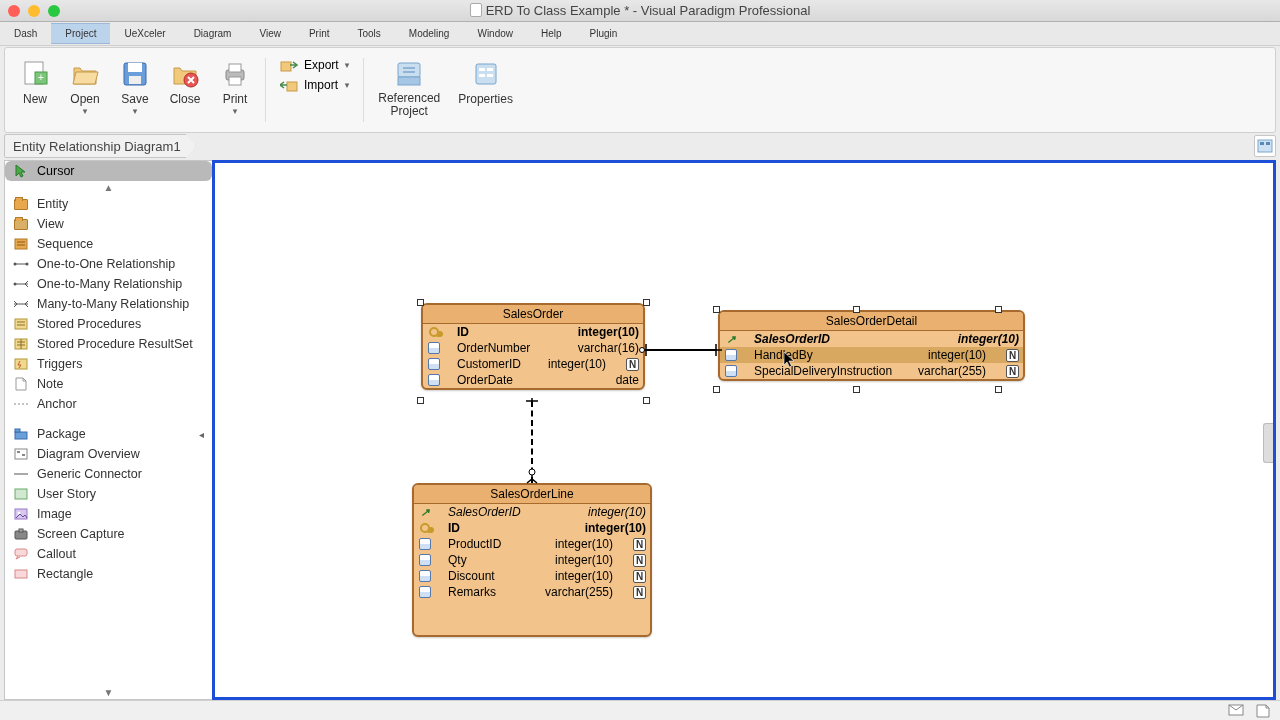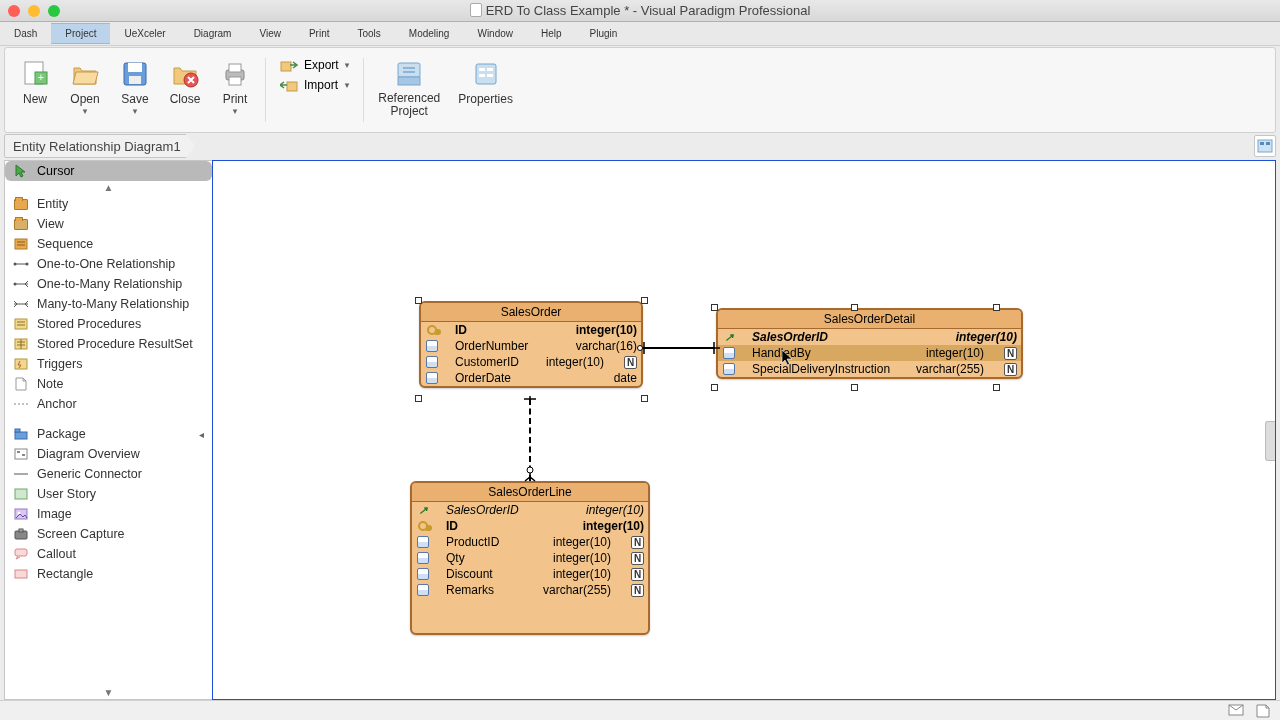--- a/index.html
+++ b/index.html
@@ -39,21 +39,21 @@
 
 .workspace { display:flex; position:absolute; top:160px; bottom:20px; left:4px; right:4px; }
 .palette { width: 208px; background:#fff; border:1px solid #c6c6c6; border-right:none; display:flex; flex-direction:column; }
 .palette .pitem { display:flex; align-items:center; gap:8px; padding:3px 8px; font-size:12.5px; color:#333; cursor:default;border-radius:6px; }
 .palette .pitem.selected { background:#b9b9b9; color:#000; }
 .palette .picon { width:16px; height:14px; display:flex; align-items:center; justify-content:center; flex-shrink:0; }
 .palette .arrow-row { text-align:center; font-size:10px; color:#777; padding:1px 0; }
 .palette .gap { height:10px; }
 .palette .chev { margin-left:auto; font-size:10px; color:#666; }
 
-.canvas { flex:1; background:#fff; border:1px solid #1d4ed8; position:relative; overflow:hidden; }
+.canvas { flex:1; background:#fff; border:3px solid #1d4ed8; position:relative; overflow:hidden; }
 
 
 .entity { position:absolute; border:2px solid #a66a2e; border-radius:6px; background:#f2c48c; font-size:12px; box-shadow: 0 1px 2px rgba(0,0,0,.2); }
 .entity .ehdr { text-align:center; font-weight:400; padding:2px 4px; border-bottom:1px solid #a66a2e; background:#e9b06f; border-radius:4px 4px 0 0; font-size:12px; }
 .entity .erow { display:flex; align-items:center; padding:1px 4px; gap:16px; }
 .entity .erow .cicon { width:14px; height:14px; display:flex; align-items:center; justify-content:center; flex-shrink:0; }
 .entity .erow .cname { flex:1; white-space:nowrap; }
 .entity .erow .ctype { white-space:nowrap; padding-left:8px; }
 .entity .erow .nbox { width:13px; height:13px; border:1px solid #555; background:#fff; font-size:10px; line-height:11px; text-align:center; font-weight:bold; color:#333; border-radius:2px; margin-left:4px; }
 .entity .erow.fk { font-style: italic; }

